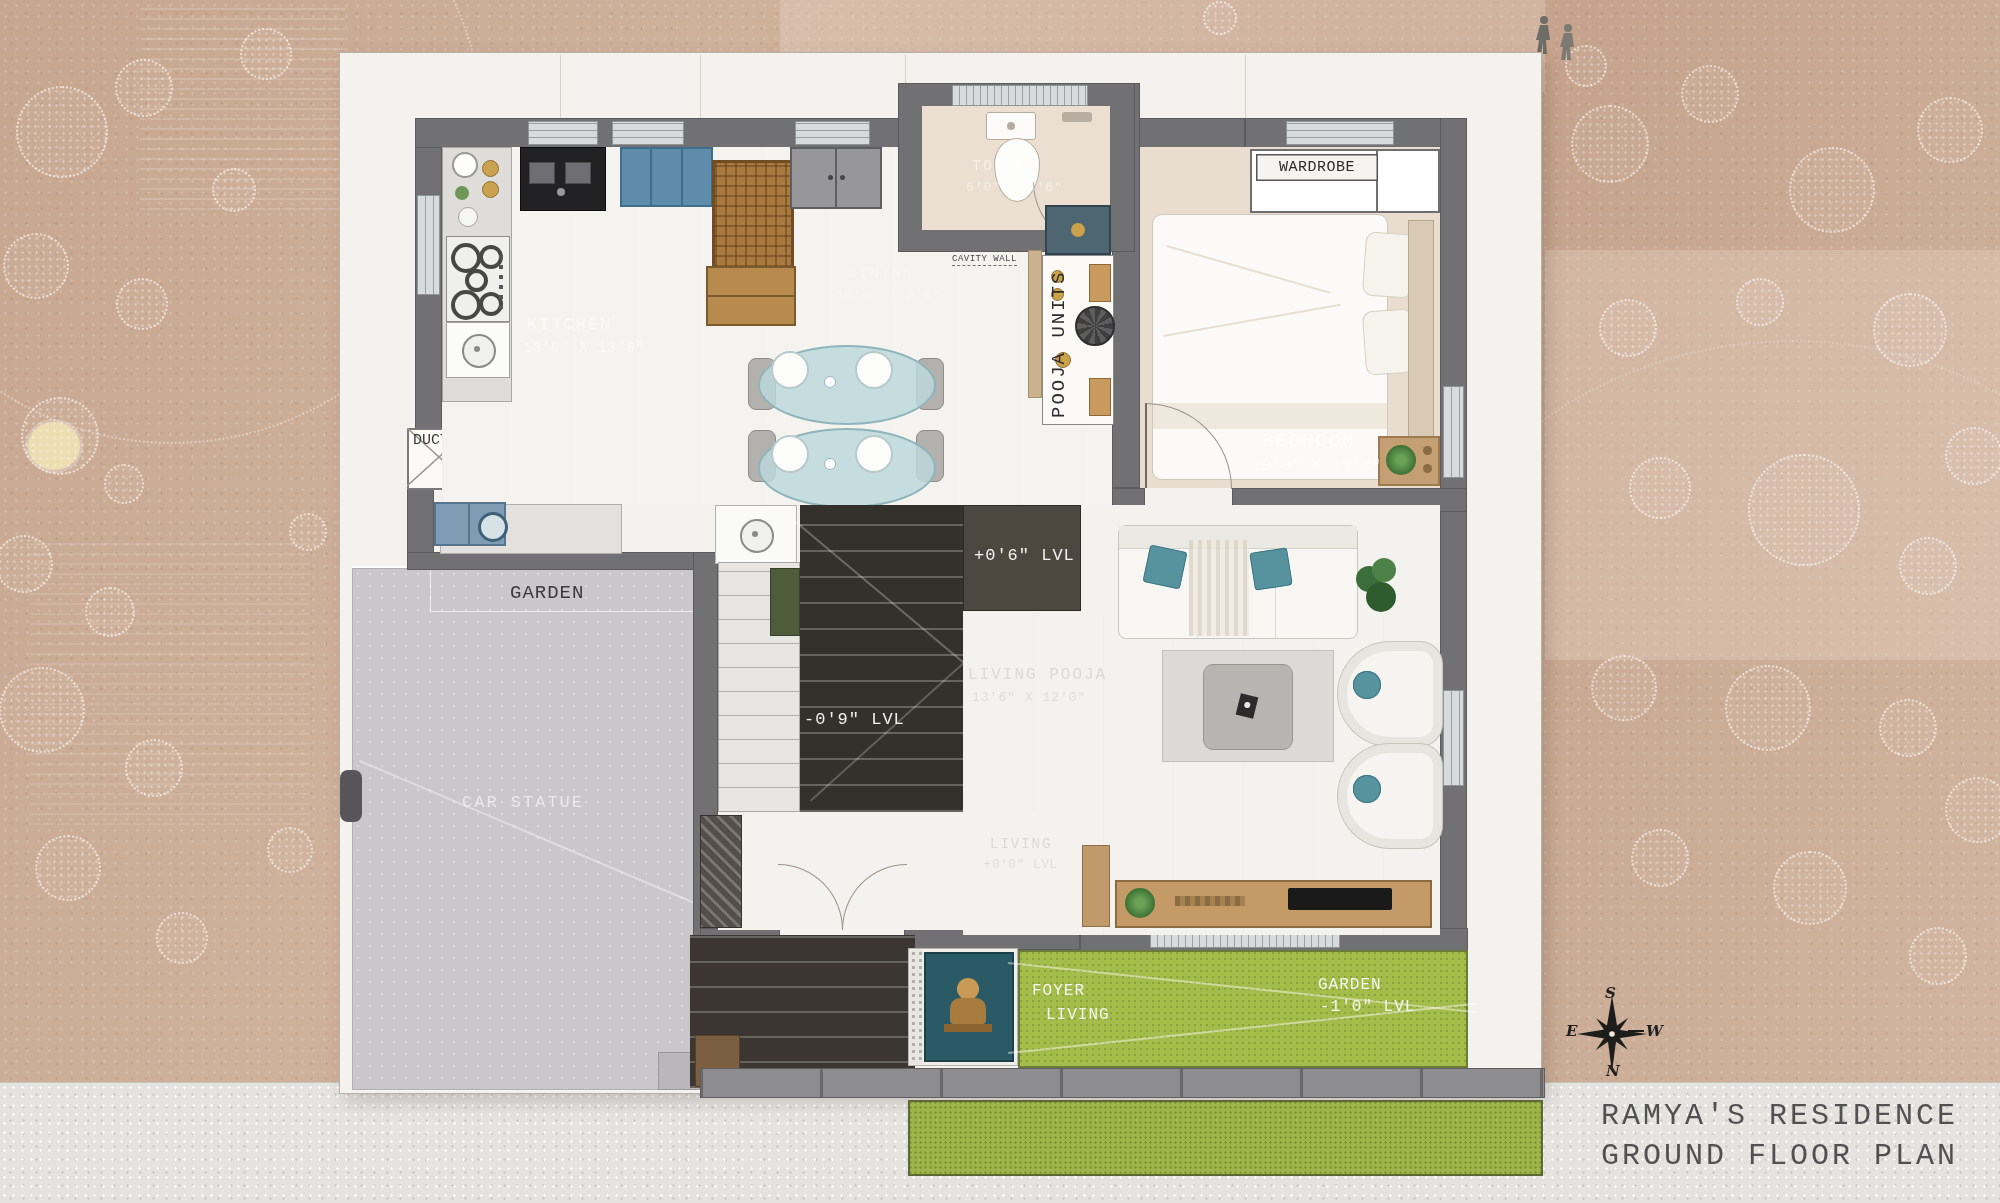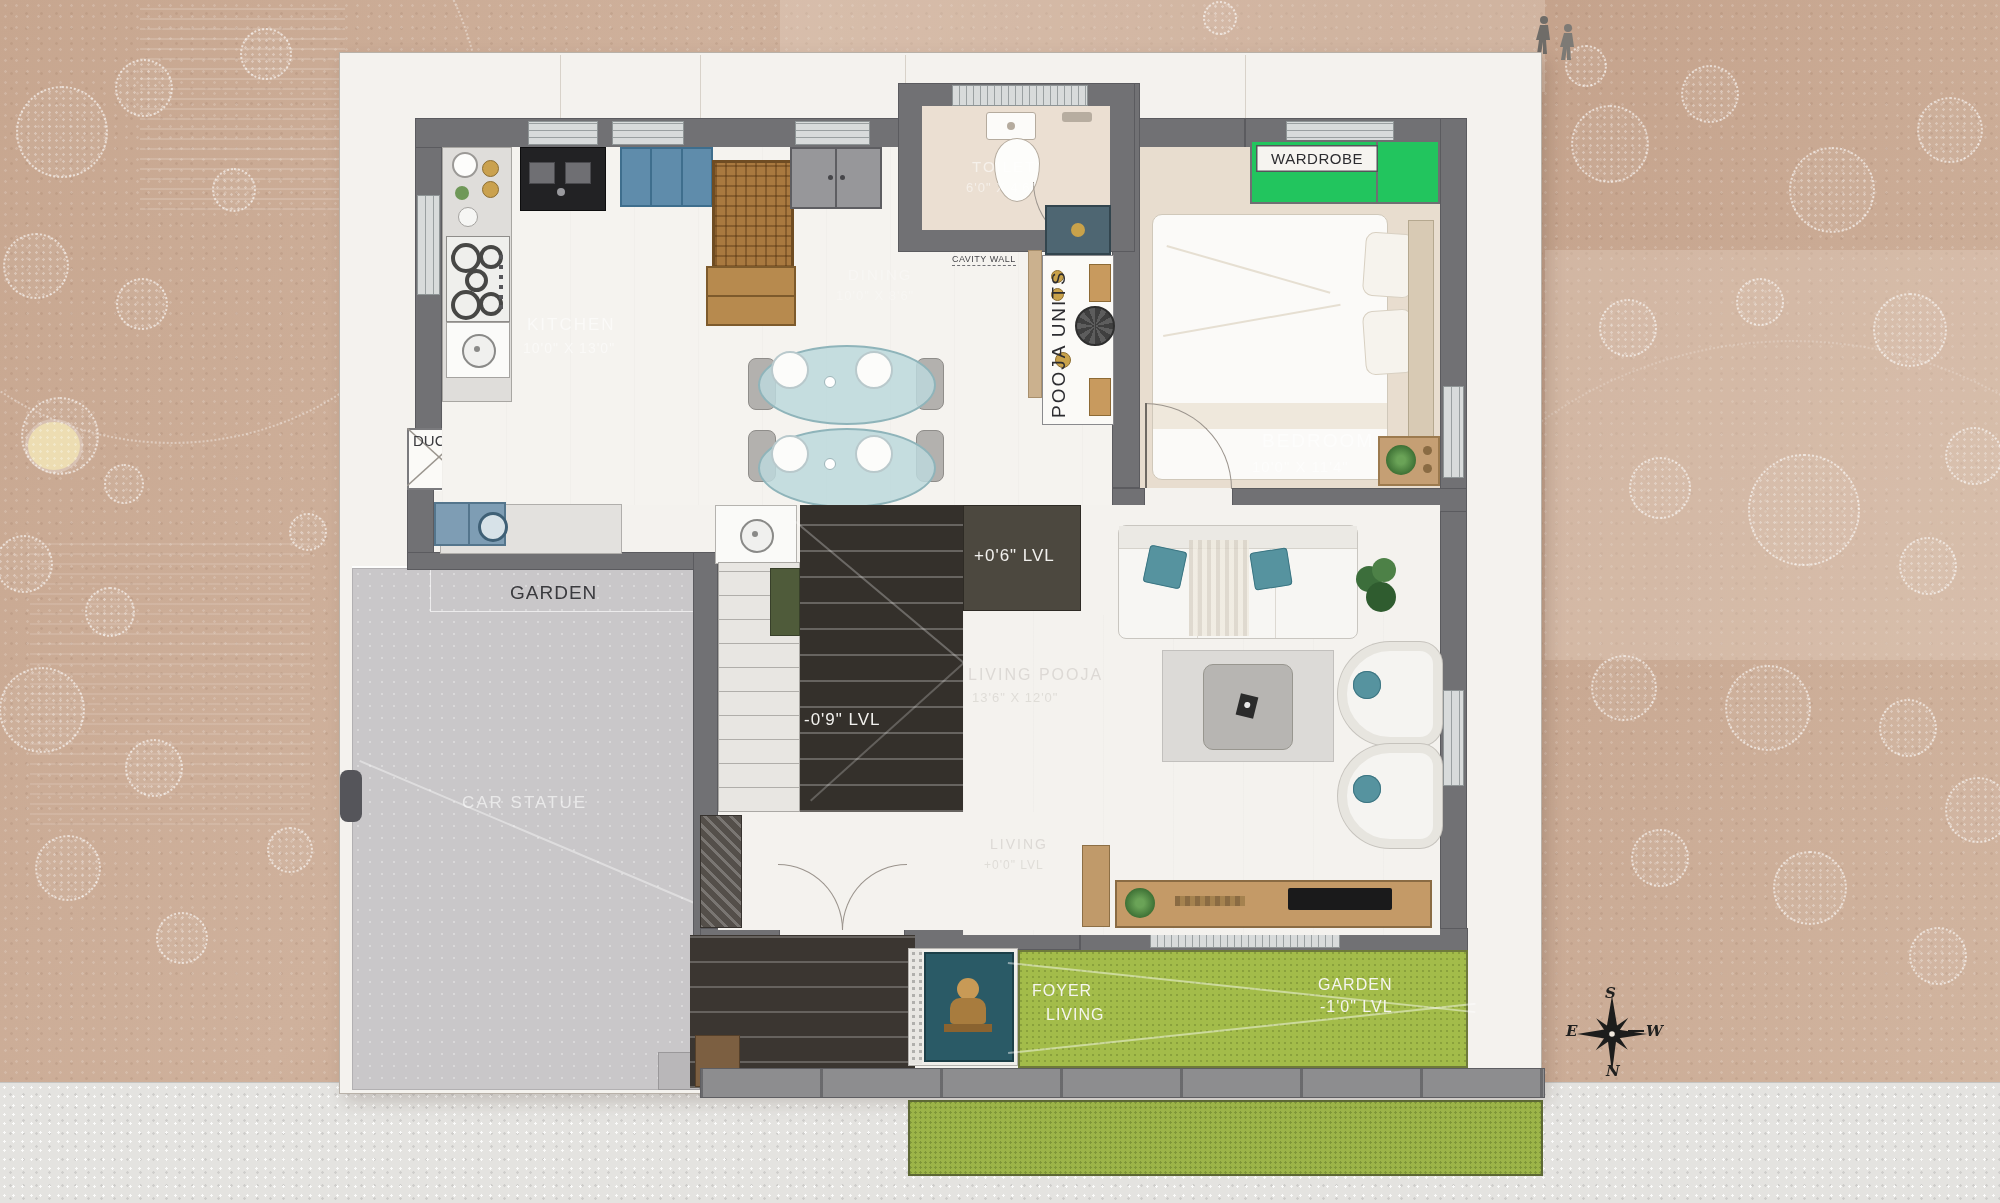--- a/index.html
+++ b/index.html
@@ -24,21 +24,21 @@
       #e4e3e0;}
   
   .plot{left:339px;top:52px;width:1201px;height:1040px;background:#f4f2ee;
         border:1px solid #b8b1a8;box-shadow:6px 8px 16px rgba(60,40,30,.18);}
   .wall{position:absolute;background:#717174;box-shadow:inset 0 0 0 1px rgba(40,40,46,.30);}
   .floor{position:absolute;background:#f4f2ee;}
   .floor-warm{position:absolute;background:#e8ddcf;}
   .win{position:absolute;background:#d8dbdb;box-shadow:inset 0 0 0 1px #8f9596;}
   .win-lines-h{background:repeating-linear-gradient(0deg,#9aa0a1 0 1px,transparent 1px 7px) #d8dbdb;}
   .win-lines-v{background:repeating-linear-gradient(90deg,#9aa0a1 0 1px,transparent 1px 7px) #d8dbdb;}
-  .lbl{position:absolute;white-space:nowrap;font-family:Liberation Sans, sans-serif;}
+  .lbl{position:absolute;white-space:nowrap;font-family:Liberation Mono, monospace;}
   .arc{position:absolute;}
   .treads{background:repeating-linear-gradient(0deg, rgba(255,255,255,.25) 0 2px, transparent 2px 26px) #34302b;}
   .treads-light{background:repeating-linear-gradient(0deg, rgba(120,118,114,.5) 0 1px, transparent 1px 24px) #e8e6e2;
                 box-shadow:inset 0 0 0 1px #aaa8a4;}
   .gline{position:absolute;background:rgba(255,255,255,.5);}
   .chair{position:absolute;background:#b3b1ae;border:1px solid #8f8d8a;border-radius:8px;}
   .plate{position:absolute;width:34px;height:34px;border-radius:50%;background:#fcfcfa;
          border:2px solid #b9c9cc;}
   .pillow{position:absolute;background:#56939f;box-shadow:inset 0 0 0 1px #3d7582;border-radius:4px;}
   .compass-letter{position:absolute;font-family:"DejaVu Serif",serif;font-style:italic;font-weight:bold;
@@ -254,21 +254,21 @@
     <div class="abs" style="left:46px;top:8px;width:20px;height:36px;background:#c89a5e;border:1px solid #8d6a35;"></div>
     <div class="abs" style="left:8px;top:14px;width:11px;height:11px;border-radius:50%;background:#c9a24a;border:1px solid #8d6f33;"></div>
     <div class="abs" style="left:8px;top:32px;width:11px;height:11px;border-radius:50%;background:#c9a24a;border:1px solid #8d6f33;"></div>
     <div class="abs" style="left:32px;top:50px;width:36px;height:36px;border-radius:50%;border:2px solid #2e2e2e;background:repeating-conic-gradient(#3f3f3f 0 20deg,#5d5d5d 20deg 40deg);"></div>
     <div class="abs" style="left:12px;top:96px;width:14px;height:14px;border-radius:50%;background:#c9a24a;border:1px solid #8d6f33;"></div>
     <div class="abs" style="left:46px;top:122px;width:20px;height:36px;background:#c89a5e;border:1px solid #8d6a35;"></div>
   </div>
   <div class="lbl" style="left:1048px;top:268px;height:150px;font-size:19px;letter-spacing:2px;color:#2c2c30;writing-mode:vertical-rl;transform:rotate(180deg);">POOJA UNITS</div>
 
   <div class="floor-warm" style="left:1140px;top:147px;width:300px;height:341px;"></div>
-  <div class="abs" style="left:1250px;top:140px;width:190px;height:64px;background:#22c55e;box-shadow:inset 0 0 0 2px #6f6f72;">
+  <div class="abs" style="left:1250px;top:149px;width:190px;height:64px;background:#ffffff;box-shadow:inset 0 0 0 2px #6f6f72;">
     <div class="abs" style="left:126px;top:0;width:2px;height:64px;background:#6f6f72;"></div>
     <div class="abs" style="left:6px;top:5px;width:122px;height:27px;background:#f6f4f0;box-shadow:inset 0 0 0 1.5px #55555a;display:flex;align-items:center;justify-content:center;">
       <span class="lbl" style="position:static;font-size:15px;letter-spacing:.5px;color:#2c2c30;">WARDROBE</span>
     </div>
   </div>
 
   <div class="abs" style="left:1152px;top:214px;width:234px;height:264px;background:#fbfaf8;border:1px solid #d0c8ba;border-radius:10px;">
     <div class="abs" style="left:14px;top:30px;width:170px;height:1.5px;background:#e6dfd2;transform:rotate(16deg);transform-origin:0 0;"></div>
     <div class="abs" style="left:10px;top:120px;width:180px;height:1.5px;background:#e6dfd2;transform:rotate(-10deg);transform-origin:0 0;"></div>
     <div class="abs" style="left:0;top:188px;width:234px;height:26px;background:#efe8dc;"></div>
@@ -384,14 +384,18 @@
       <polygon transform="rotate(45 50 55)" points="50,22 55,50 82,55 55,60 50,88 45,60 18,55 45,50" fill="#1d1d1c"></polygon>
       <circle cx="50" cy="55" r="5" fill="#f0e8dd" stroke="#1d1d1c" stroke-width="2"></circle>
     </svg>
     <div class="abs" style="left:68px;top:50px;width:16px;height:2px;background:#1d1d1c;"></div>
     <span class="compass-letter" style="left:45px;top:4px;">S</span>
     <span class="compass-letter" style="left:46px;top:82px;">N</span>
     <span class="compass-letter" style="left:6px;top:42px;">E</span>
     <span class="compass-letter" style="left:86px;top:42px;">W</span>
   </div>
 
+  <div class="abs" style="left:1560px;top:1096px;width:398px;text-align:right;">
+    <div class="lbl" style="position:static;display:block;font-size:30px;letter-spacing:3px;color:#515154;line-height:40px;">RAMYA'S RESIDENCE</div>
+    <div class="lbl" style="position:static;display:block;font-size:30px;letter-spacing:3px;color:#515154;line-height:40px;">GROUND FLOOR PLAN</div>
+  </div>
 
 </div>
 
 </body></html>

